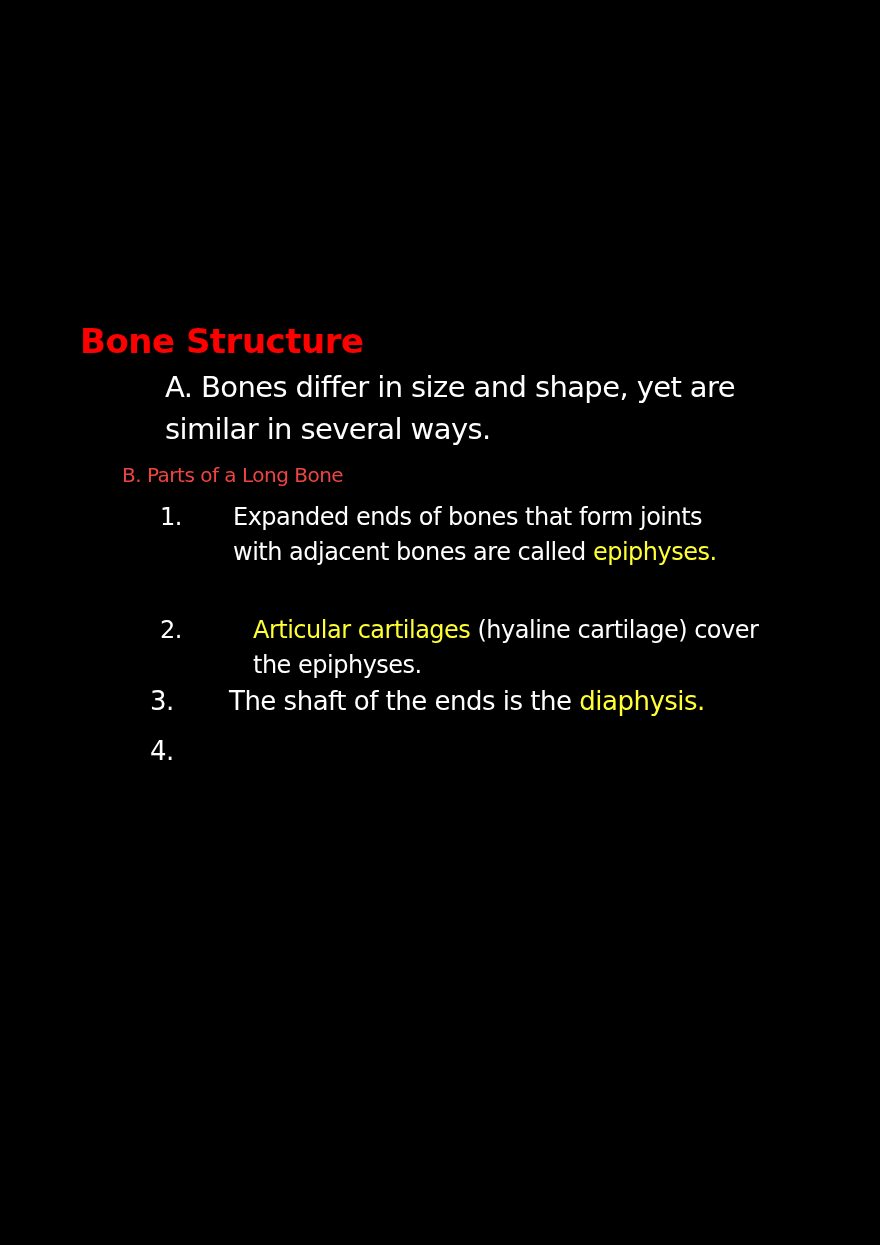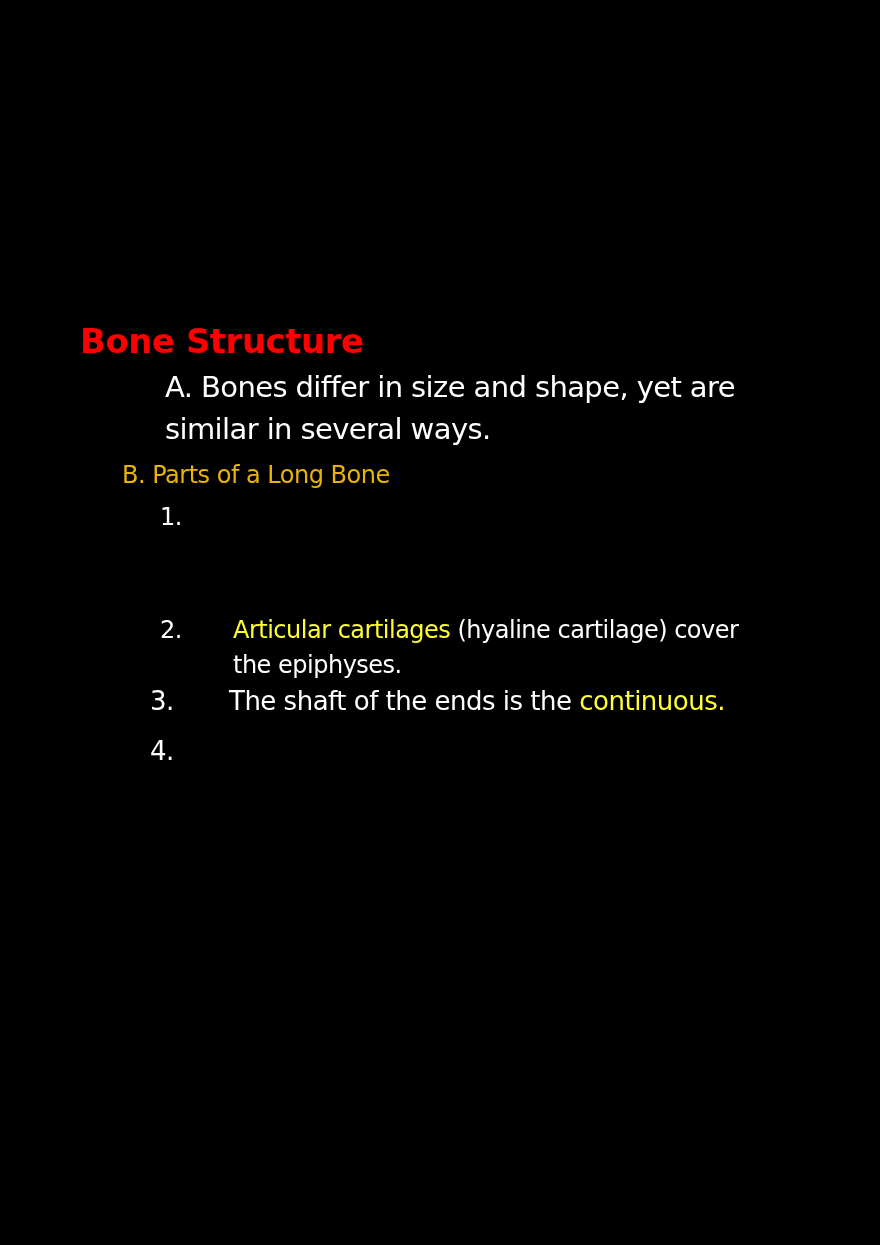--- a/index.html
+++ b/index.html
@@ -43,23 +43,23 @@
       font-size: 29px;
       line-height: 42px;
       color: #ffffff;
       letter-spacing: -0.6px;
       margin-left: 43px;
     }
     .point-b {
       position: absolute;
       left: 122px;
       top: 458px;
-      font-size: 24px;
+      font-size: 20px;
       line-height: 34px;
-      color: #eab308;
+      color: #ef4444;
       letter-spacing: -0.5px;
       white-space: nowrap;
     }
     .item {
       position: absolute;
       display: flex;
       color: #ffffff;
       letter-spacing: -0.5px;
     }
     .item .num {
@@ -70,21 +70,21 @@
     }
     .hl {
       color: #ffff33;
     }
     .item1 { left: 160px; top: 500px; font-size: 24px; line-height: 34.5px; }
     .item1 .num { width: 73px; }
     .item1 .text { width: 500px; }
 
     .item2 { left: 160px; top: 613px; font-size: 24px; line-height: 34.5px; }
     .item2 .num { width: 73px; }
-    .item2 .text { width: 520px; }
+    .item2 .text { width: 520px; margin-left: 20px; }
 
     .item3 { left: 150px; top: 683px; font-size: 26px; line-height: 37px; }
     .item3 .num { width: 79px; }
     .item3 .text { width: 560px; white-space: nowrap; }
 
     .item4 { left: 150px; top: 733px; font-size: 26px; line-height: 37px; }
     .item4 .num { width: 79px; }
     .item4 .text { width: 520px; }
   </style>
 </head>
@@ -93,29 +93,30 @@
 <div class="slide">
 
   <div class="title">Bone Structure</div>
 
   <div class="point-a">A. Bones differ in size and shape, yet are similar in several ways.</div>
 
   <div class="point-b">B. Parts of a Long Bone</div>
 
   <div class="item item1">
     <span class="num">1.</span>
+    <span class="text"><span>Expanded ends of bones that form joints with adjacent bones are called </span><span class="hl">epiphyses.</span><span></span></span>
   </div>
 
   <div class="item item2">
     <span class="num">2.</span>
     <span class="text"><span></span><span class="hl">Articular cartilages</span><span> (hyaline cartilage) cover the epiphyses.</span></span>
   </div>
 
   <div class="item item3">
     <span class="num">3.</span>
-    <span class="text"><span>The shaft of the ends is the </span><span class="hl">continuous.</span><span></span></span>
+    <span class="text"><span>The shaft of the ends is the </span><span class="hl">diaphysis.</span><span></span></span>
   </div>
 
   <div class="item item4">
     <span class="num">4.</span>
   </div>
 
 </div>
 
 </body></html>

